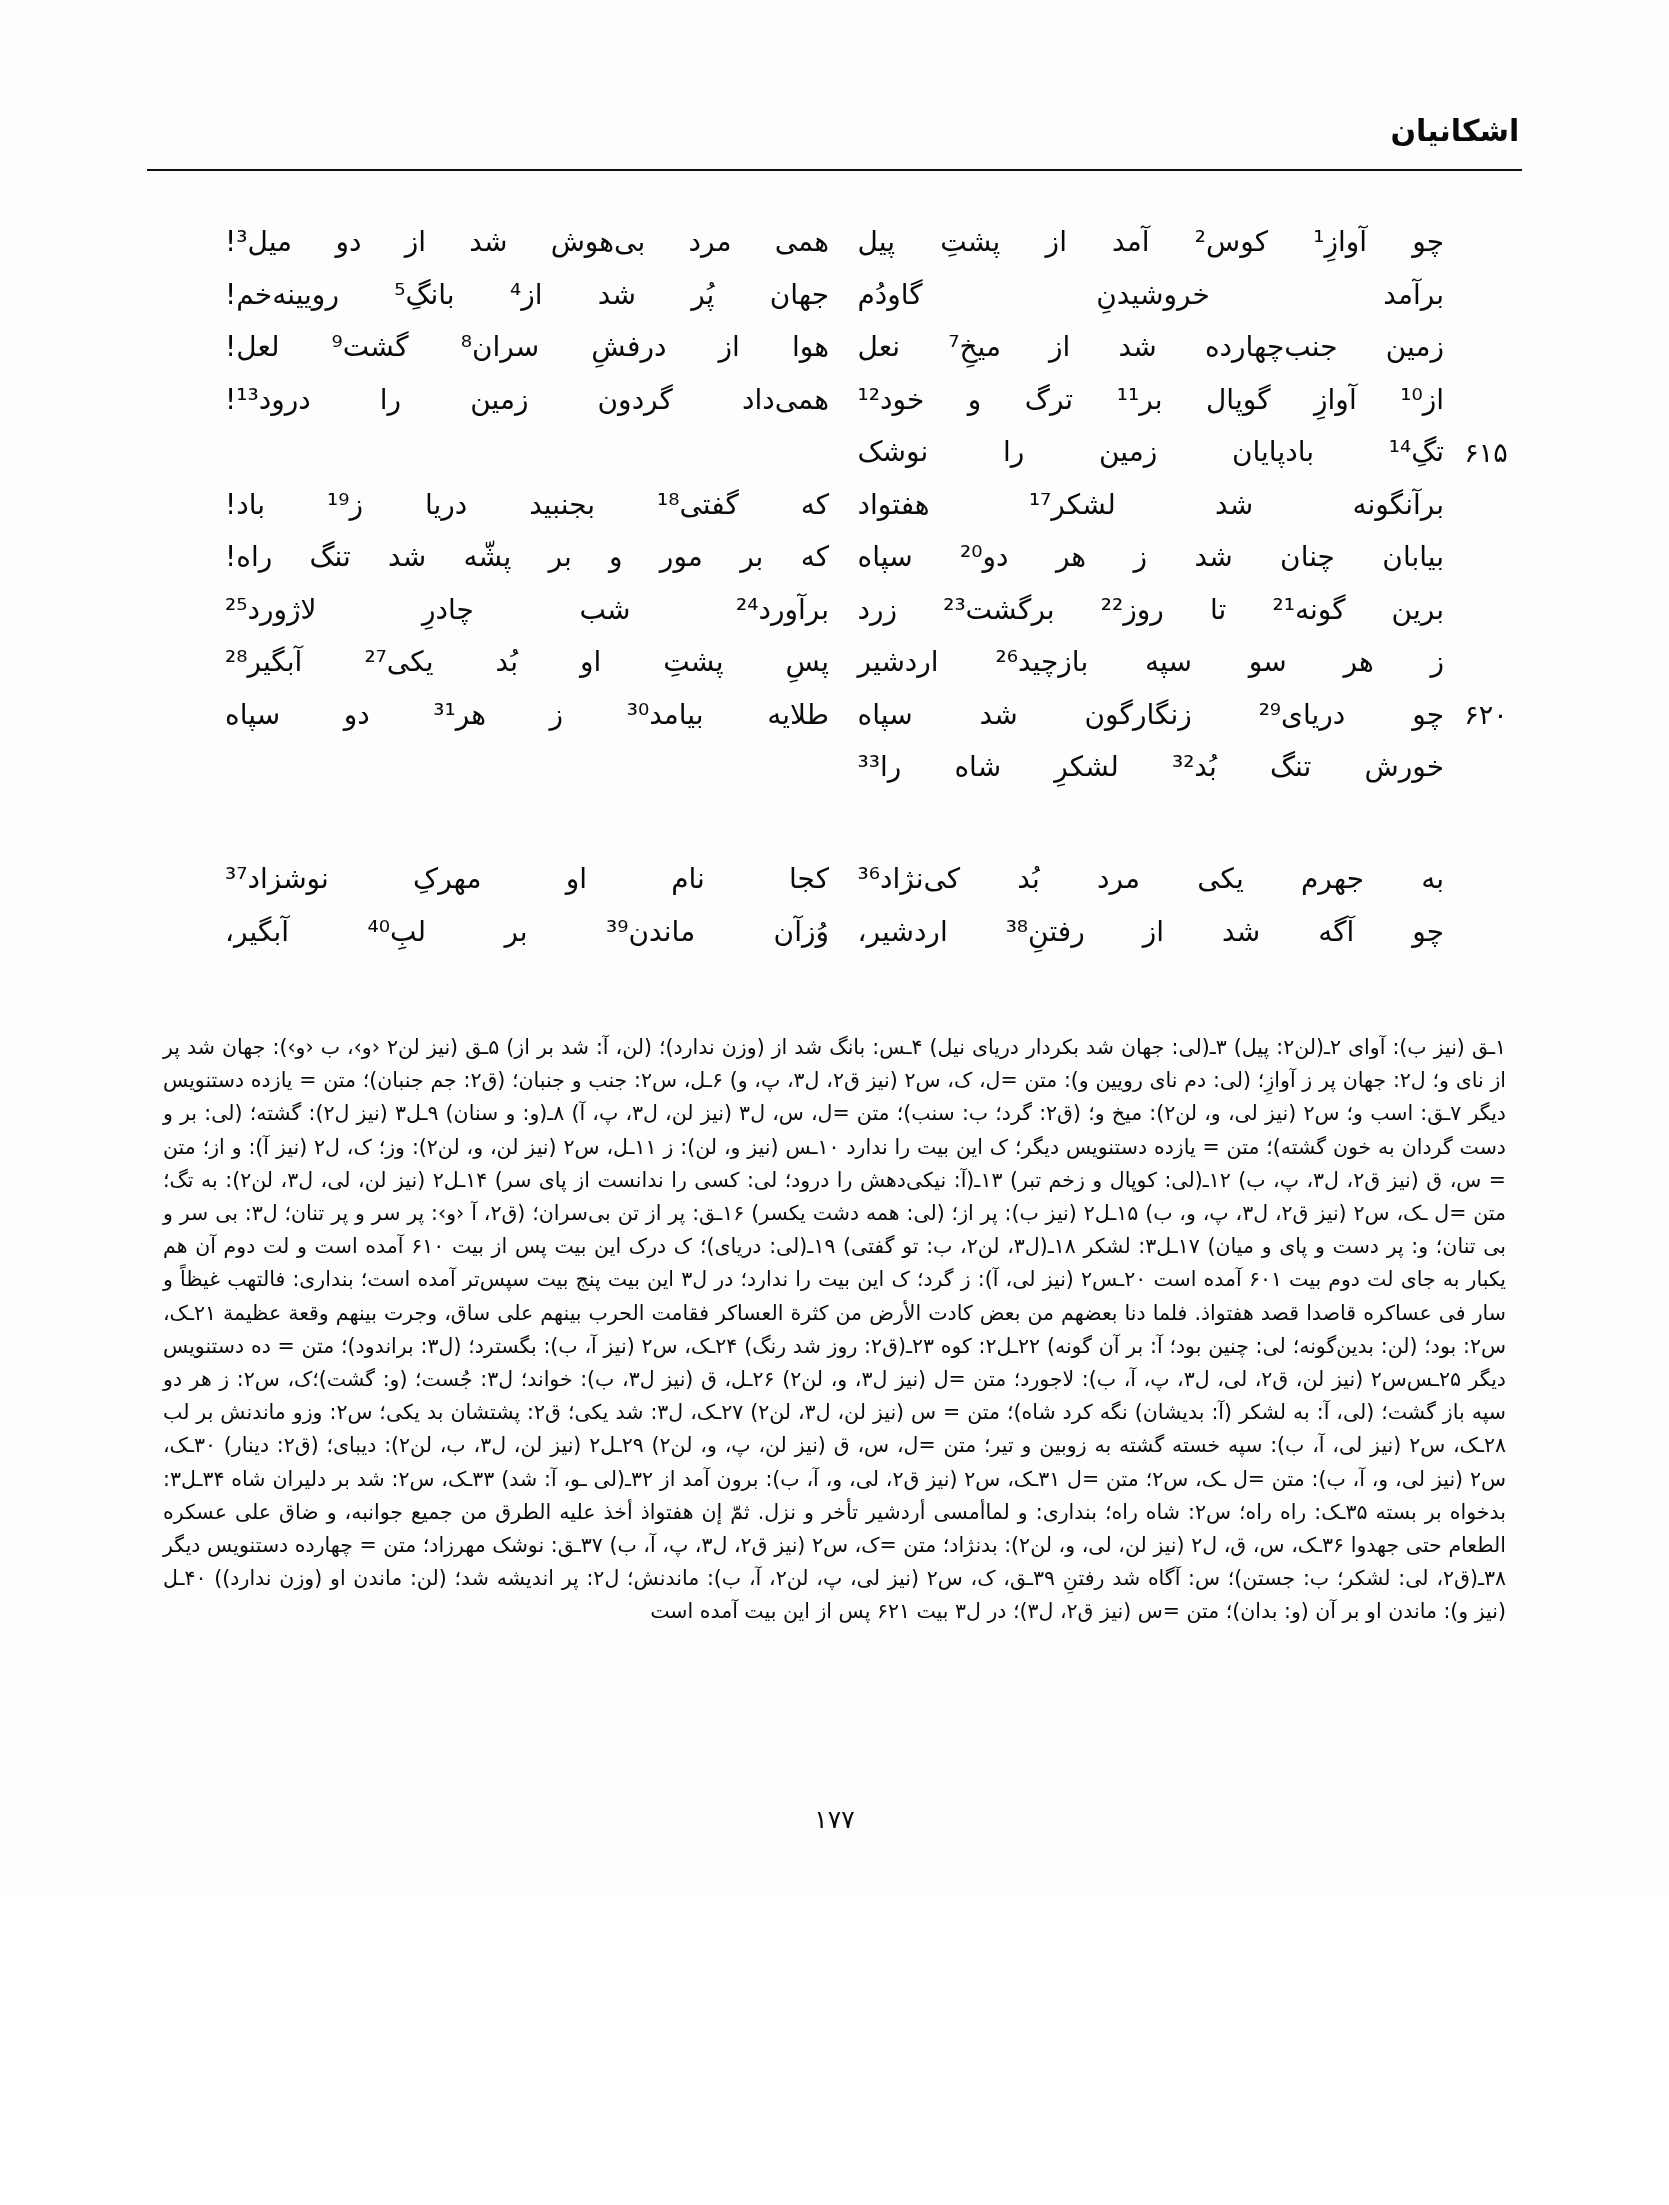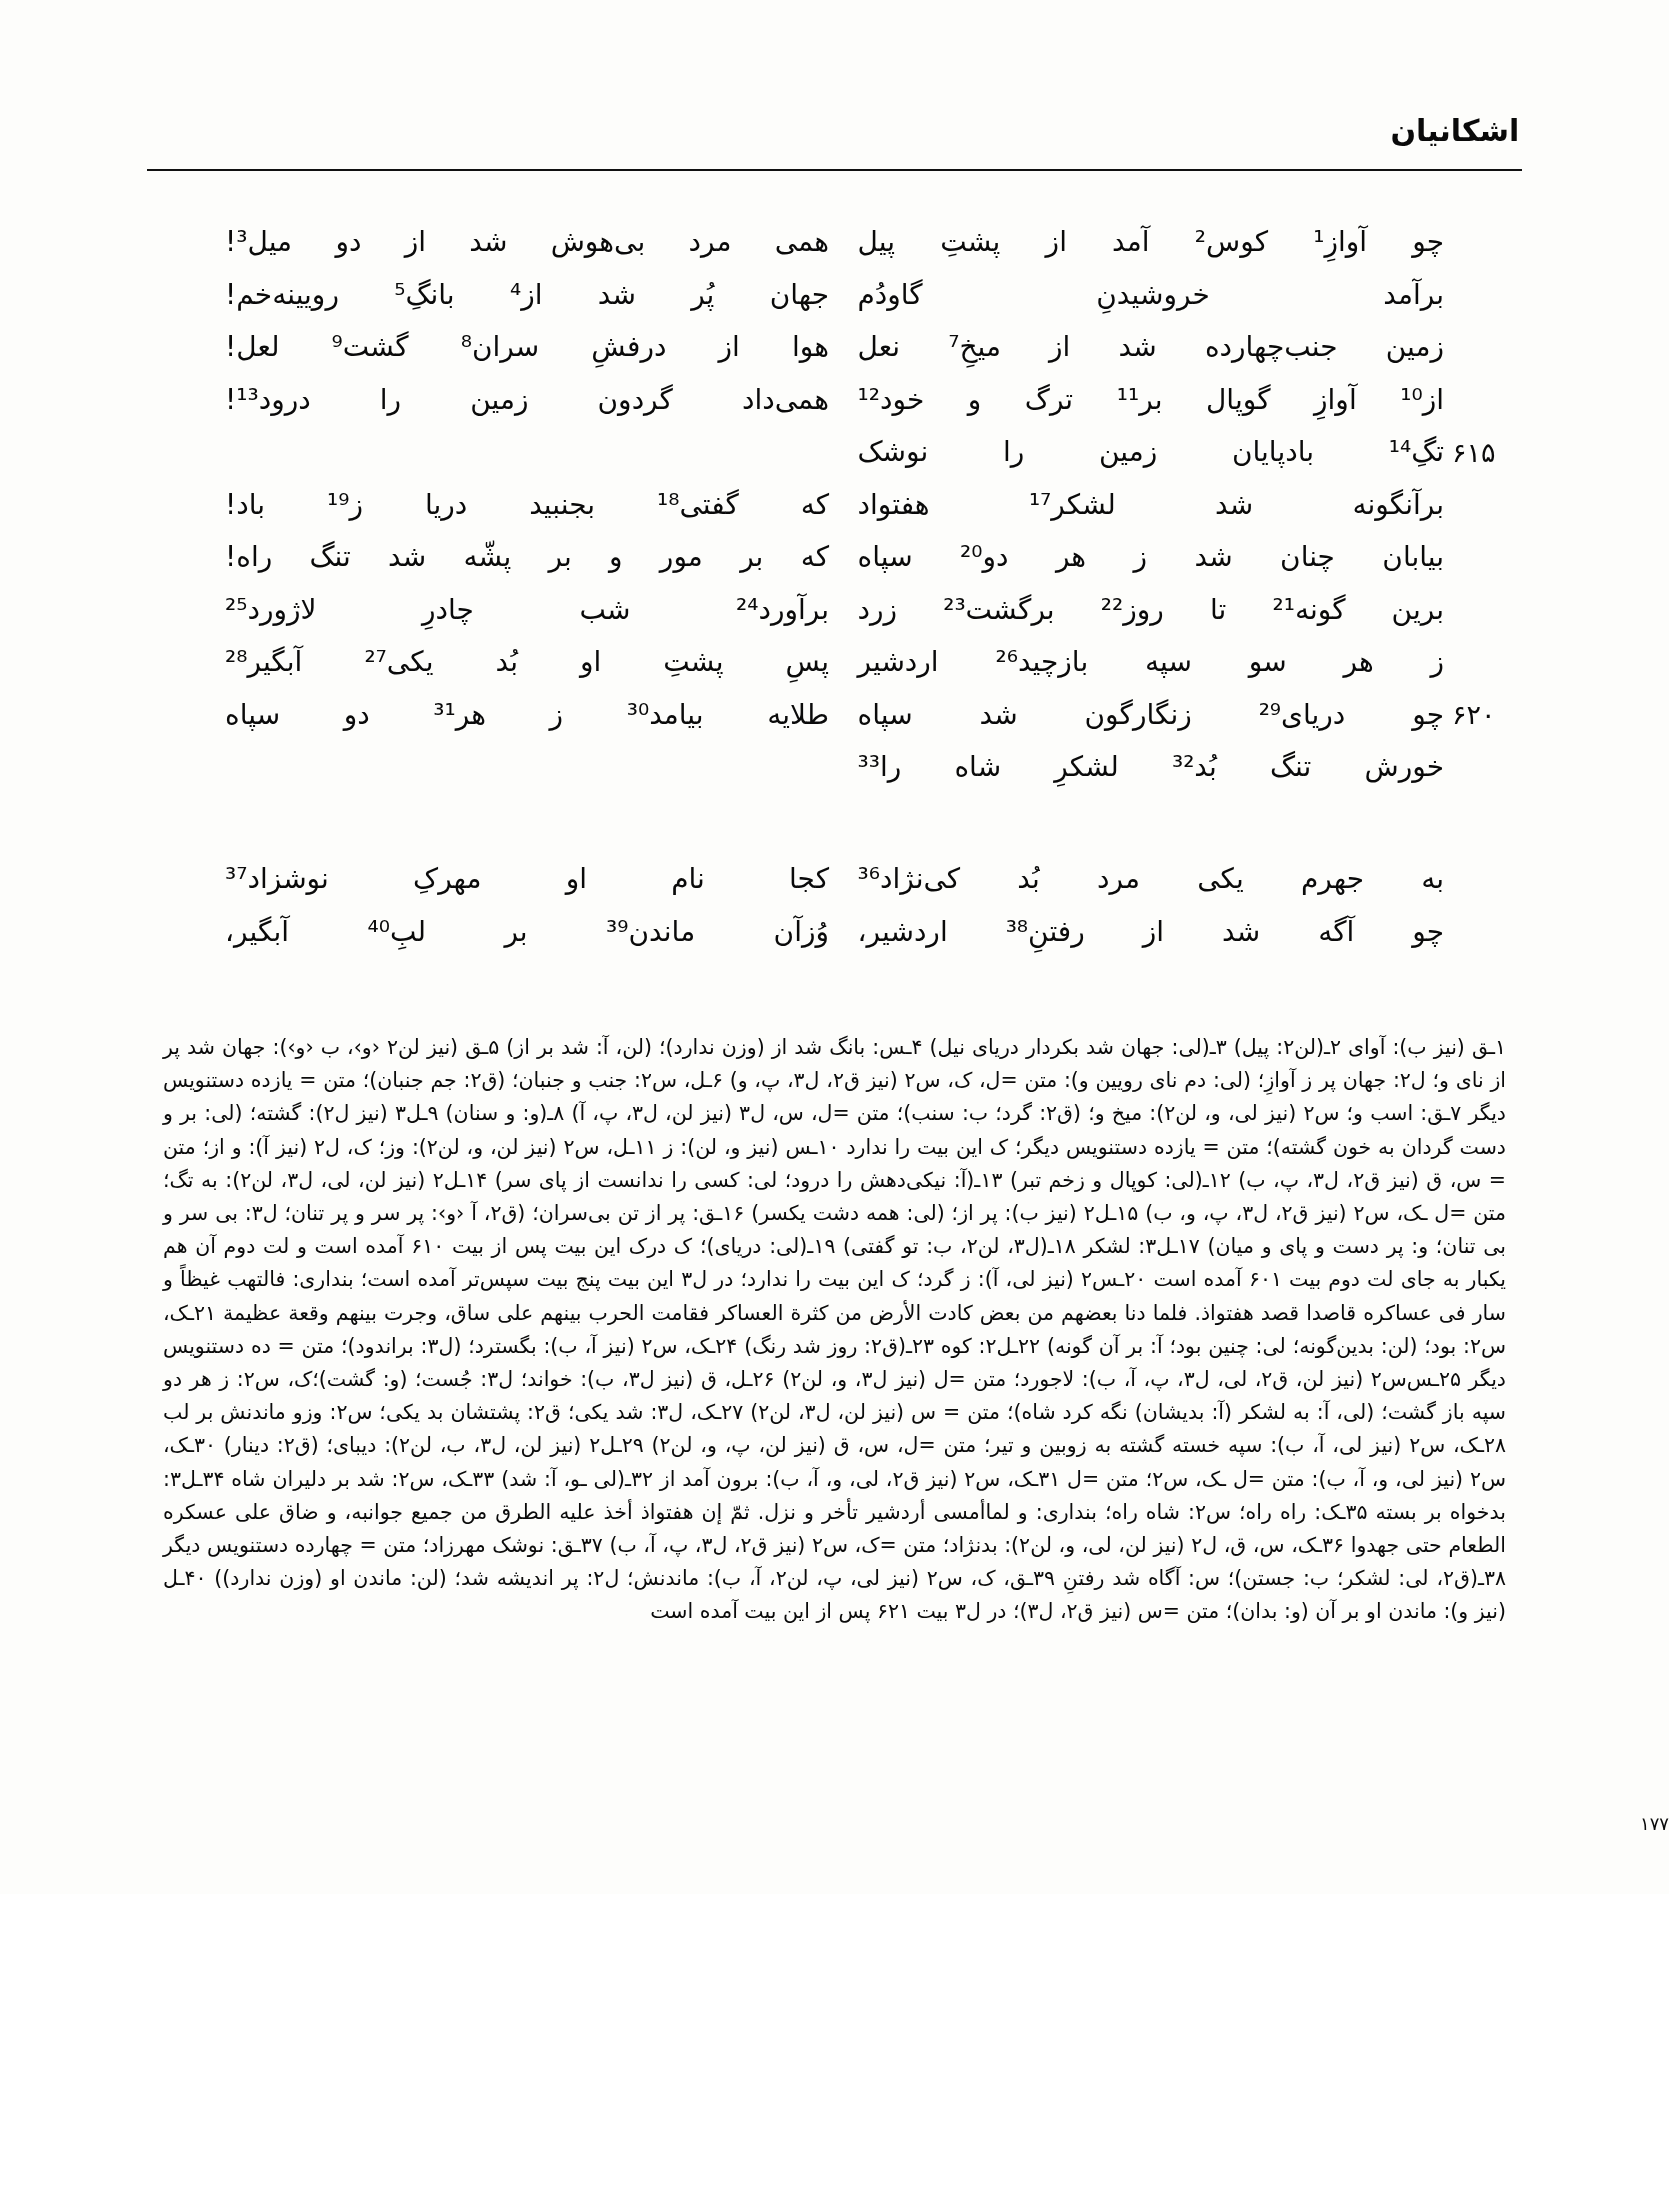--- a/index.html
+++ b/index.html
@@ -73,21 +73,21 @@
   }
   .h-right { padding-left: 23px; }
   .h-left  { padding-left: 0px; padding-right: 5.5px; }
 
   .bayt-num {
     position: absolute;
     right: -76px;
     top: 1.4px;
     font-size: 27px;
     width: 68px;
-    text-align: left;
+    text-align: center;
     direction: rtl;
   }
   .stanza-gap { height: 59px; }
 
   
   .notes-zone {
     position: absolute;
     top: 1013px;
     left: 145px;
     right: 145px;
@@ -102,21 +102,22 @@
     text-align: justify;
     text-align-last: right;
   }
 
   
   .folio {
     position: absolute;
     bottom: 60px;
     left: 0;
     right: 0;
-    font-size: 18px;
+    text-align: center;
+    font-size: 25px;
     letter-spacing: 1.4px;
   }
 </style>
 </head>
 <body>
 
 <div class="page">
 
   <div class="header-zone">
     <div class="running-head">اشکانیان</div>

